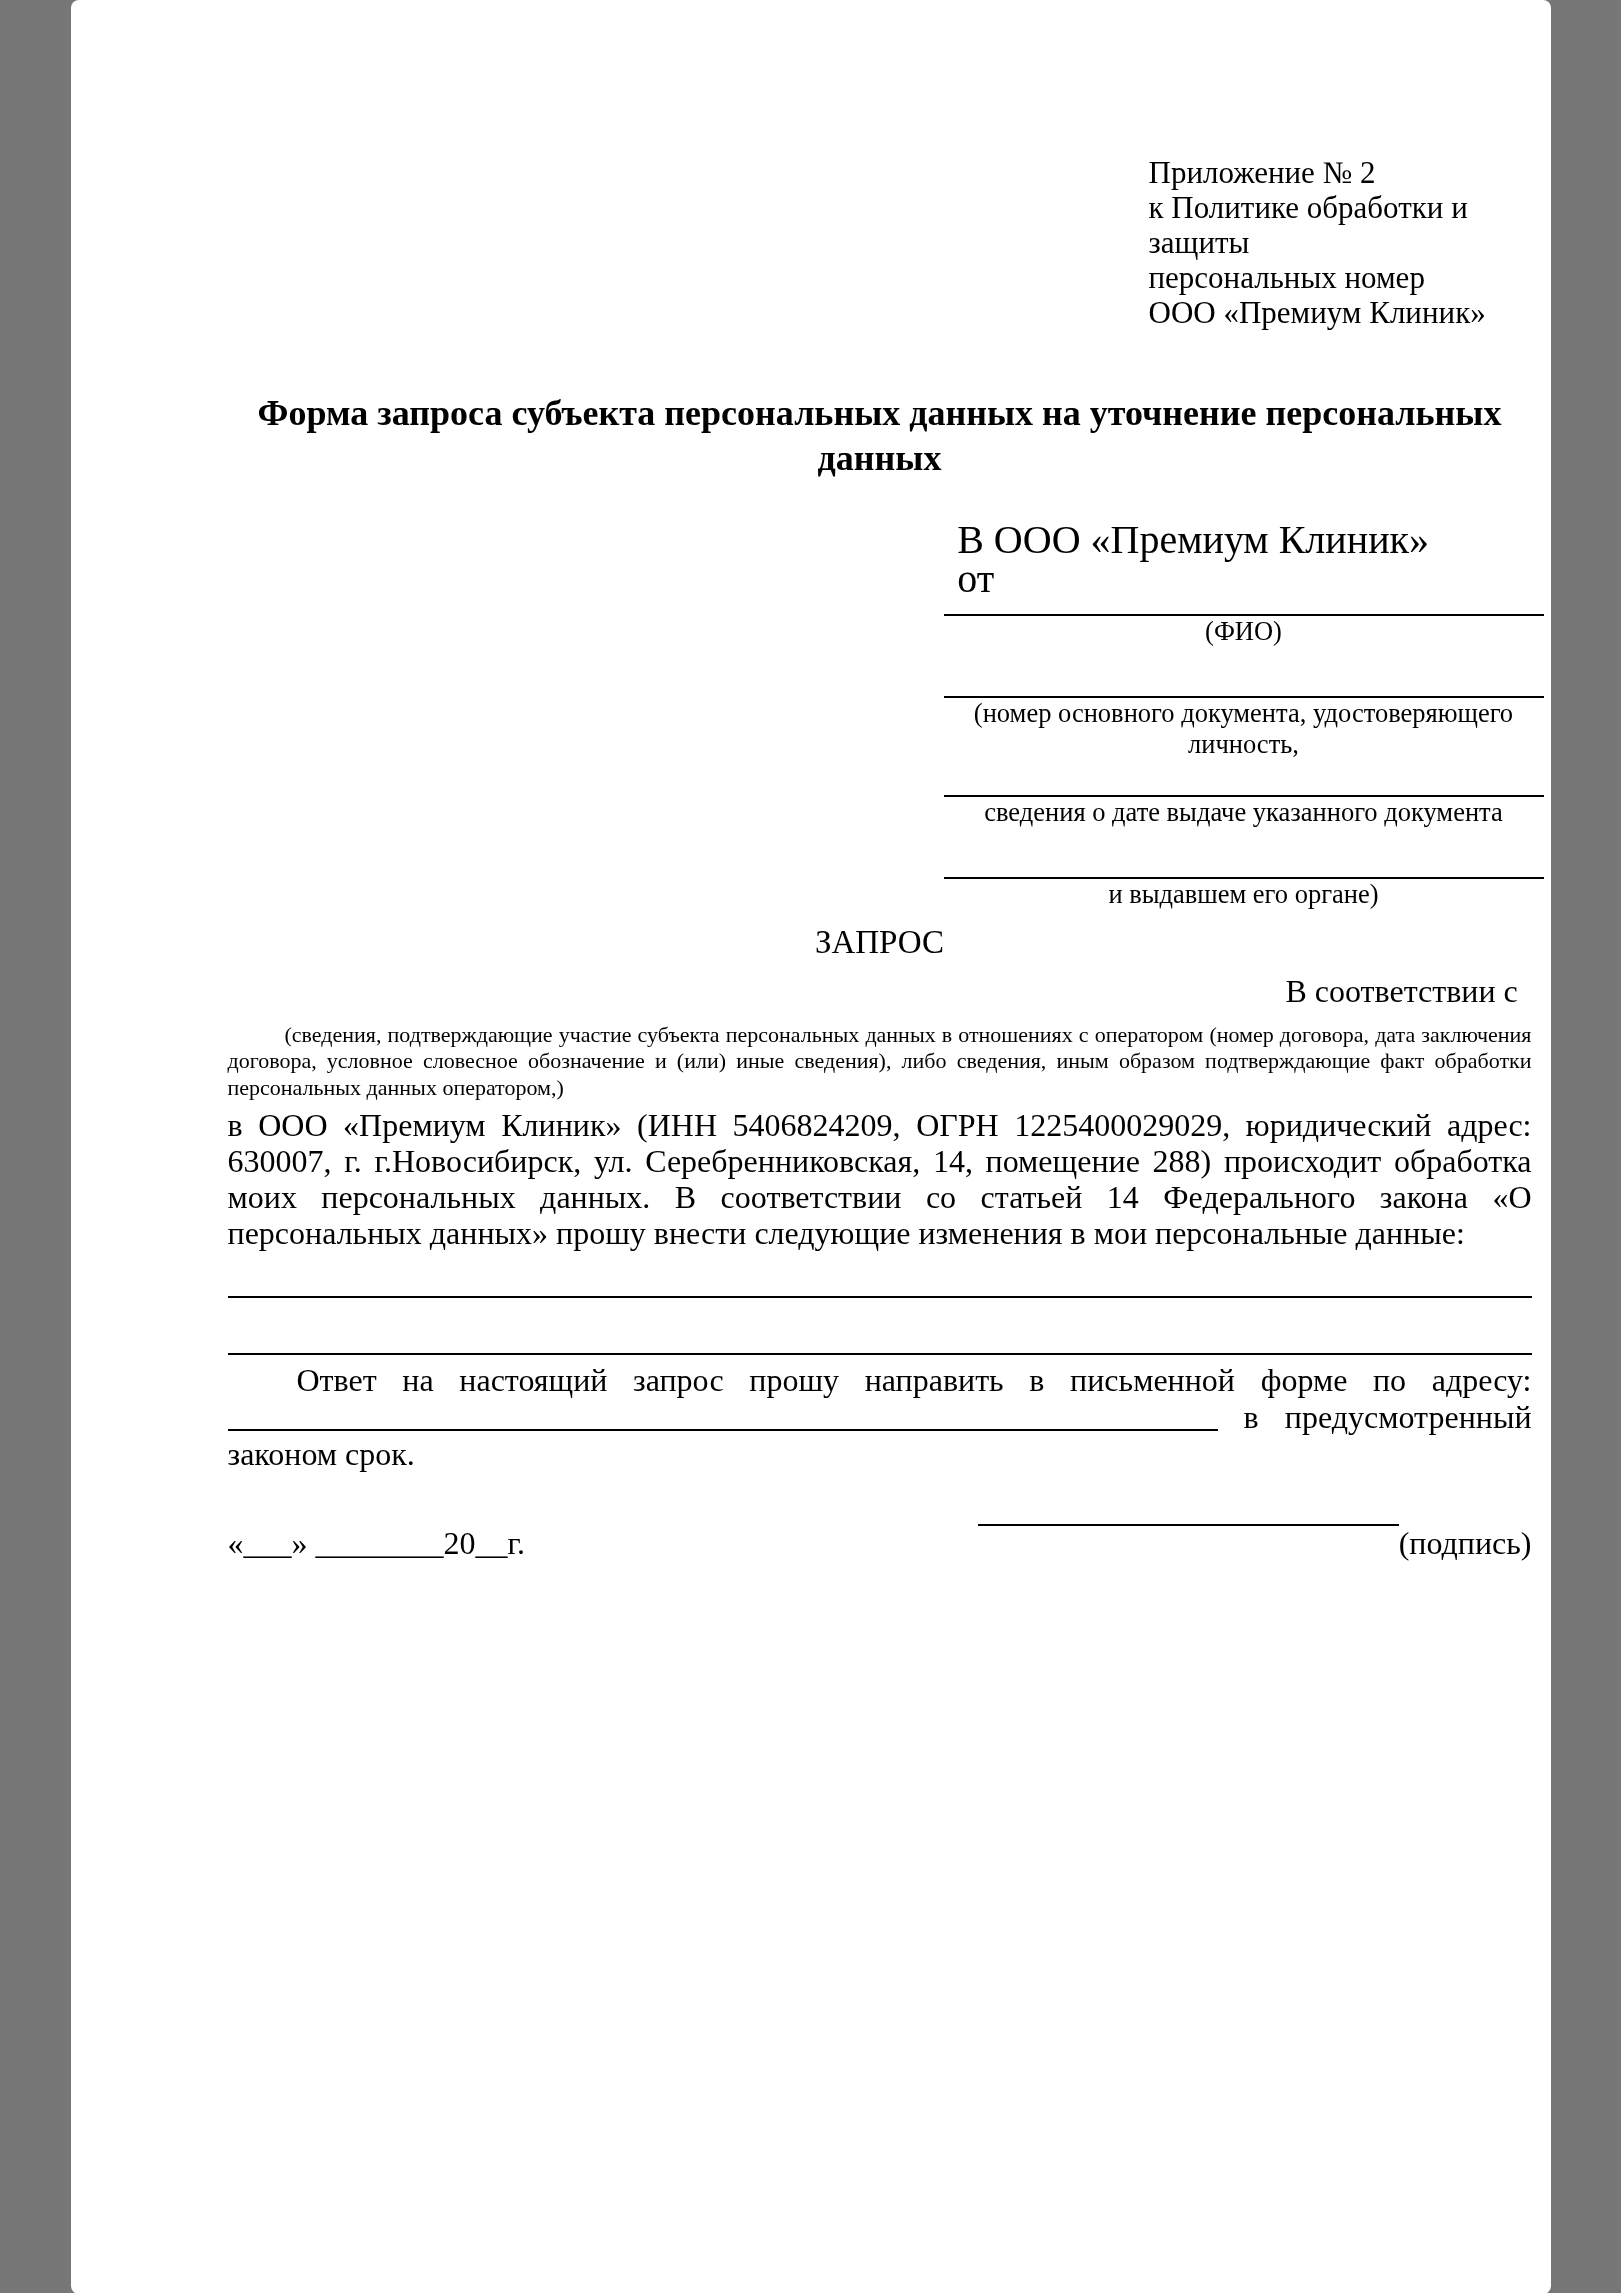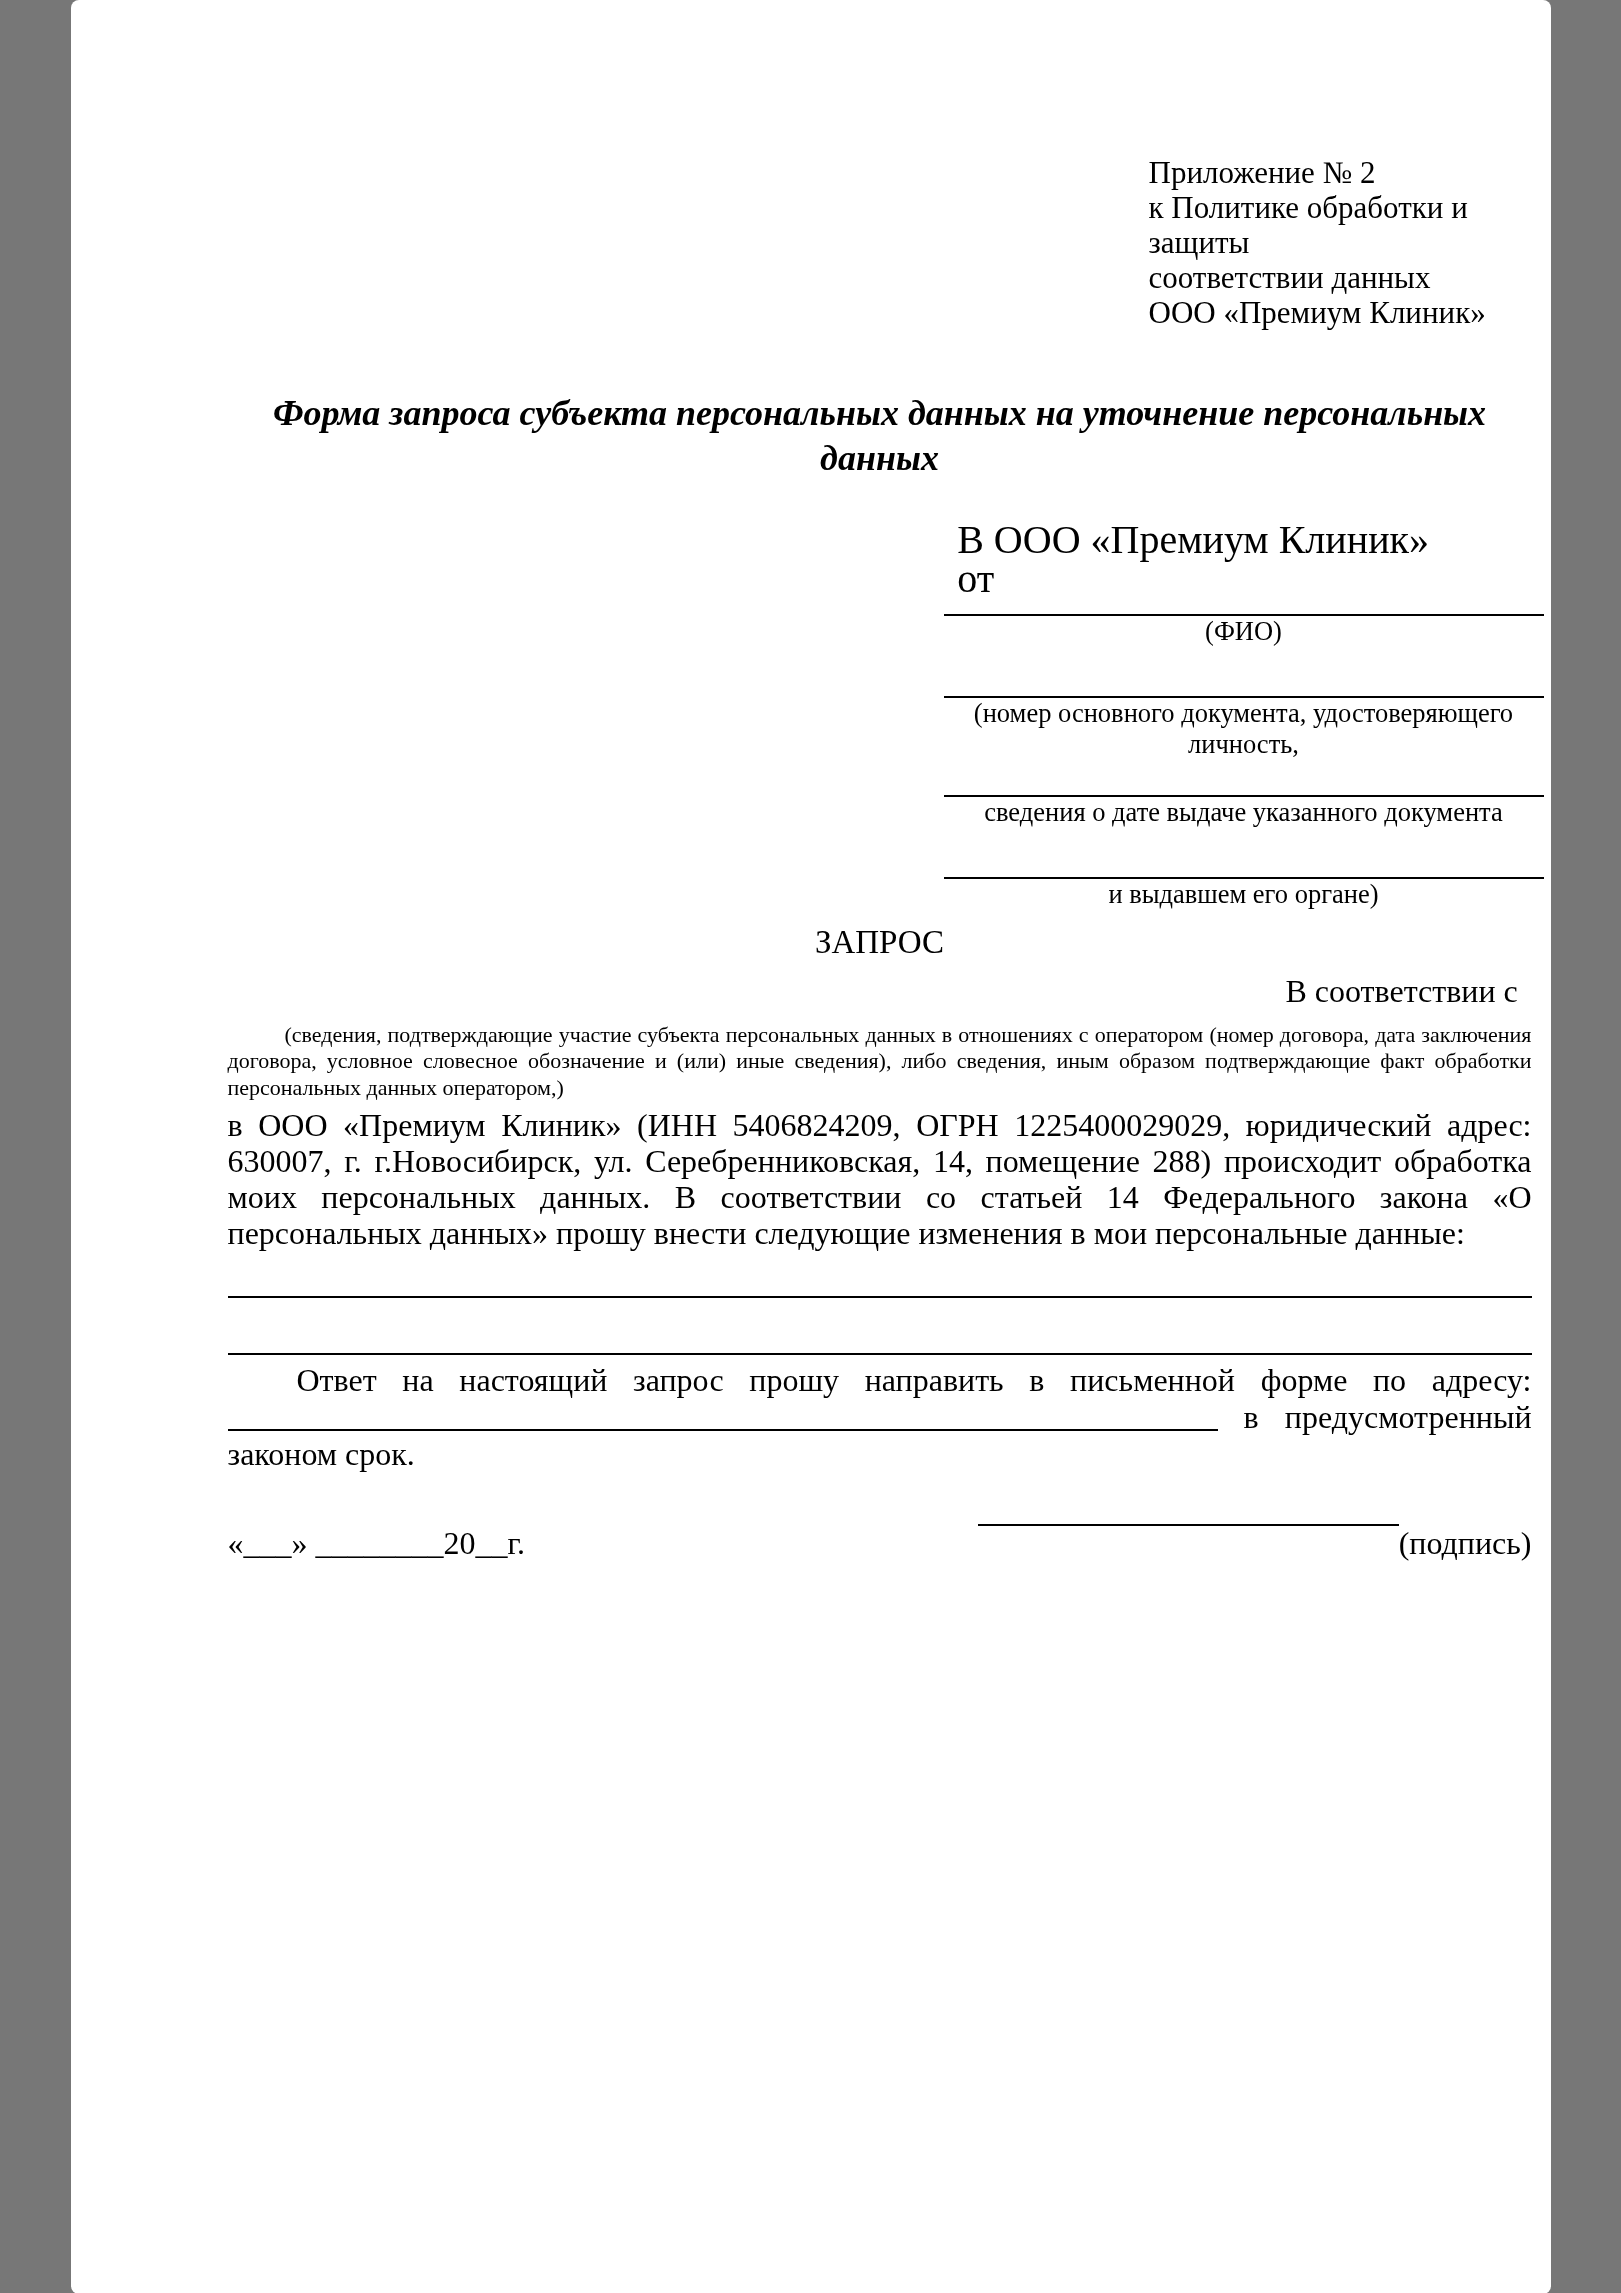--- a/index.html
+++ b/index.html
@@ -12,21 +12,21 @@
     color:#000;
     overflow:hidden;
     border-radius:8px;
   }
   .content{position:absolute;left:157px;top:0;width:1304px;}
 
   
   .appendix{margin-left:921px;margin-top:155px;font-size:31px;line-height:35px;}
 
   
-  .doc-title{margin-top:61px;text-align:center;font-weight:bold;font-size:36px;line-height:45px;font-style:italic;}
+  .doc-title{margin-top:61px;text-align:center;font-weight:bold;font-size:36px;line-height:45px;}
 
   
   .addressee{margin-left:716px;width:600px;margin-top:39px;}
   .addr-line{font-size:40px;line-height:39px;padding-left:13.7px;}
   .blank{border-bottom:2.9px solid #000;}
   .b1{height:15.7px;}
   .b2{height:49px;}
   .b3{height:35px;}
   .b4{height:49px;}
   .fcaption{font-size:26.5px;line-height:31px;text-align:center;}
@@ -55,21 +55,21 @@
 </style>
 </head>
 <body>
 
 <div class="page">
   <div class="content">
 
     <div class="appendix">
       <div>Приложение № 2</div>
       <div>к Политике обработки и защиты</div>
-      <div>соответствии данных</div>
+      <div>персональных номер</div>
       <div>ООО «Премиум Клиник»</div>
     </div>
 
     <div class="doc-title">Форма запроса субъекта персональных данных на уточнение персональных данных</div>
 
     <div class="addressee">
       <div class="addr-line">В ООО «Премиум Клиник»</div>
       <div class="addr-line">от</div>
 
       <div class="blank b1"></div>

